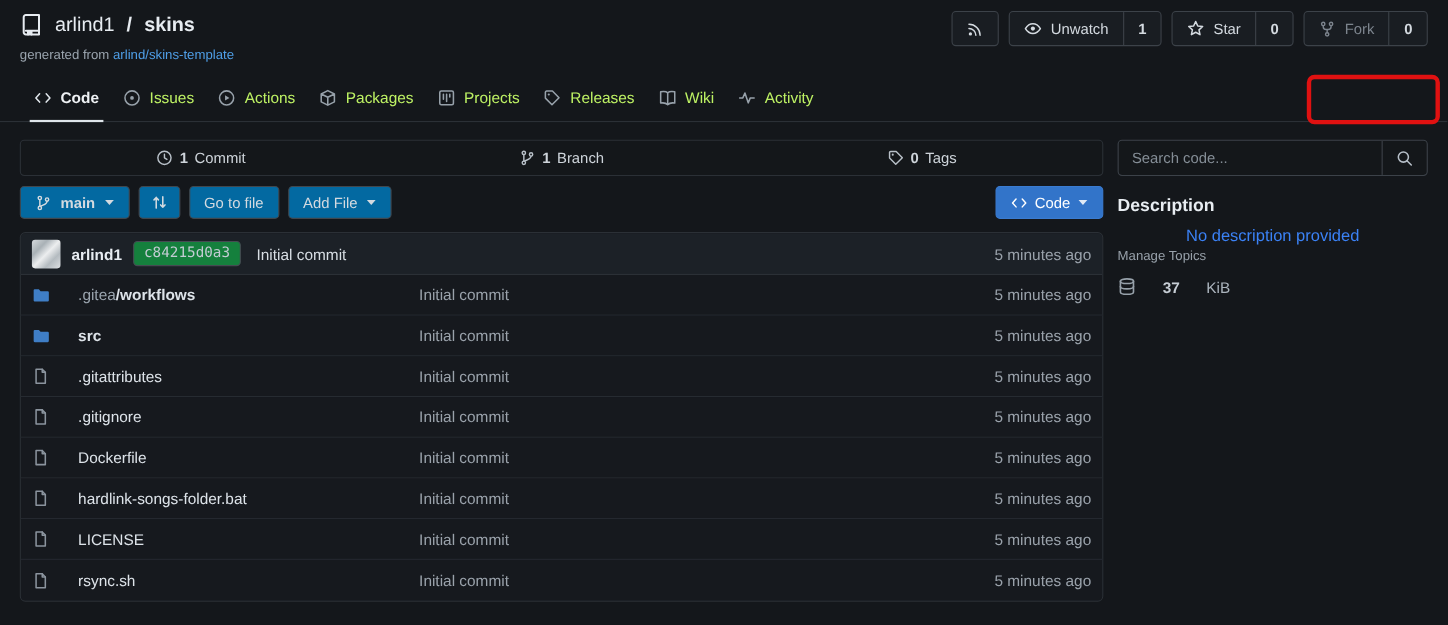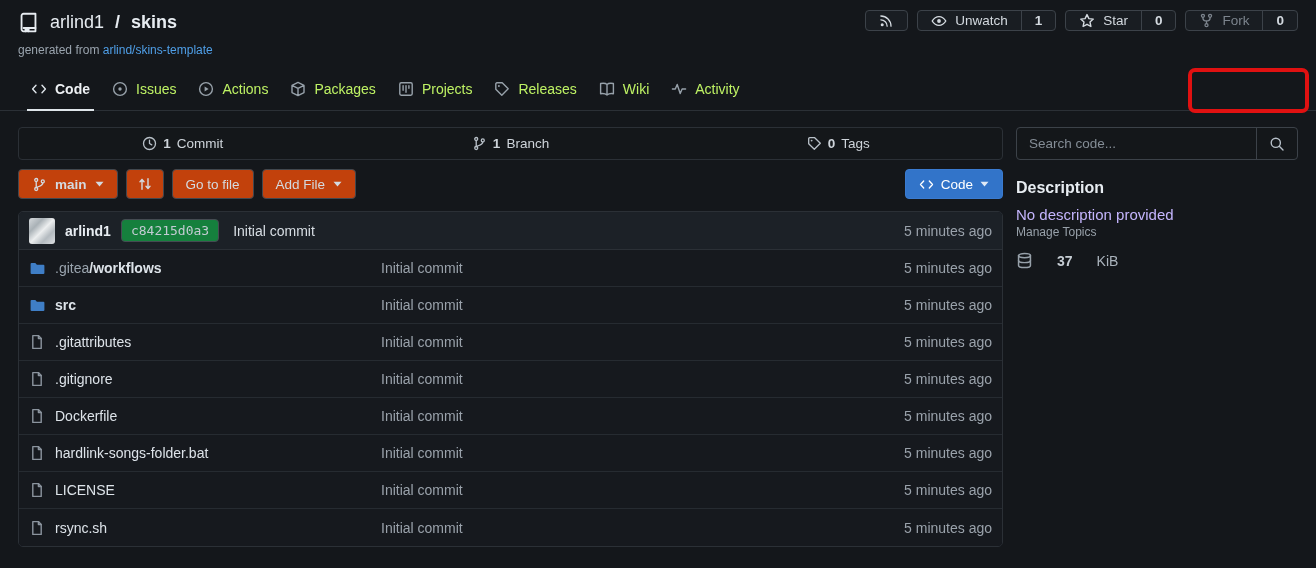--- a/index.html
+++ b/index.html
@@ -17,21 +17,21 @@
   
   .top { padding:12px 18px 0; position:relative; }
   .repo-title { display:flex; align-items:center; gap:11px; font-size:18px; color:#e7ecf1; }
   .repo-title .owner { font-weight:400; }
   .repo-title .slash { font-weight:700; }
   .repo-title .repo  { font-weight:700; }
   .gen { margin-top:10px; font-size:12px; color:#9aa4ae; }
   .gen a { color:#4f9fe8; text-decoration:none; cursor:pointer; }
 
   .top-actions { position:absolute; top:10px; right:18px; display:flex; gap:9px; }
-  .btn-group { display:flex; align-items:stretch; height:21px; border:1px solid #3c4249; border-radius:4px; background:#191d22; overflow:hidden; }
+  .btn-group { display:flex; align-items:stretch; height:32px; border:1px solid #3c4249; border-radius:4px; background:#191d22; overflow:hidden; }
   .seg { display:flex; align-items:center; gap:8px; padding:0 13px; font-size:13.5px; color:#d4dae0; cursor:pointer; }
   .seg + .seg { border-left:1px solid #3c4249; }
   .seg.count { font-weight:600; }
   .seg.disabled { color:#7c848d; }
 
   
   .tabbar { display:flex; align-items:stretch; margin-top:13px; padding-left:20px; border-bottom:1px solid #2b3036; }
   .tab { display:flex; align-items:center; gap:8px; padding:11px 11px 13px; font-size:14px; color:#bef264; position:relative; cursor:pointer; white-space:nowrap; }
   .tab .icon { color:#97a1aa; }
   .tab.active { color:#eef1f4; font-weight:700; }
@@ -45,55 +45,55 @@
   .main { display:flex; gap:13px; padding:16px 18px 0; align-items:flex-start; }
   .left { width:985px; flex:none; }
   .sidebar { width:282px; flex:none; }
 
   .stats { display:flex; height:33px; border:1px solid #2b3036; border-radius:4px; background:#14171a; }
   .stat { flex:1; display:flex; align-items:center; justify-content:center; gap:6px; font-size:13.5px; color:#ced4da; cursor:pointer; }
   .stat .num { font-weight:700; }
   .stat .icon { color:#b8c0c8; }
 
   .toolbar { display:flex; gap:8px; margin-top:9px; align-items:center; }
-  .tbtn { display:flex; align-items:center; gap:8px; height:30px; padding:0 13px; background:#c2410c; border:1px solid #41474e; border-radius:4px; font-size:13.5px; color:#d4dae0; cursor:pointer; }
+  .tbtn { display:flex; align-items:center; gap:8px; height:30px; padding:0 13px; background:#0369a1; border:1px solid #41474e; border-radius:4px; font-size:13.5px; color:#d4dae0; cursor:pointer; }
   .tbtn .bname { font-weight:700; }
   .tbtn.icononly { padding:0 10px; }
   .spacer { flex:1; }
   .code-btn { display:flex; align-items:center; gap:7px; height:30px; padding:0 13px; border-radius:4px; border:1px solid #3a7bd0; background:#3274c9; color:#fff; font-size:13.5px; cursor:pointer; }
   .caret { flex:none; }
 
   
   .filebox { margin-top:12px; border:1px solid #2b3036; border-radius:5px; overflow:hidden; background:#16191e; }
   .commitrow { display:flex; align-items:center; gap:10px; height:38px; padding:0 10px; background:#1c2127; border-bottom:1px solid #2b3036; font-size:14px; }
   .avatar { width:26px; height:26px; border-radius:3px; flex:none;
     background:linear-gradient(135deg,#d6dadd 0%,#a9b1b6 28%,#eceeef 50%,#b4bbc0 72%,#dcdfe2 100%); }
   .author { font-weight:700; color:#e8edf2; cursor:pointer; }
   .hash { font-family:"DejaVu Sans Mono","Liberation Mono",monospace; font-size:13px; color:#c3cbd3; background:#15803d; border:1px solid #454b52; border-radius:4px; padding:3px 9px; cursor:pointer; }
   .cmsg { margin-left:4px; color:#d8dee4; cursor:pointer; }
   .ctime { margin-left:auto; color:#9aa2ab; }
 
   .frow { display:flex; align-items:center; height:37px; padding:0 10px; background:#16191e; border-bottom:1px solid #262b31; font-size:14px; }
   .frow:last-child { border-bottom:none; }
   .fname { width:352px; flex:none; display:flex; align-items:center; gap:10px; }
-  .fname a { color:#dde3e9; text-decoration:none; cursor:pointer; }
+  .fname a { color:#dde3e9; text-decoration:none; cursor:pointer;margin-left:16px; }
   .frow.folder .fmain { font-weight:700; }
   .fprefix { color:#9aa4ae; }
   .fmsg { flex:1; color:#9aa2ab; cursor:pointer; }
   .ftime { color:#9aa2ab; }
   .folder-glyph { color:#3f7ec6; }
   .file-glyph { color:#8b949e; }
 
   
   .searchbox { display:flex; height:33px; border:1px solid #3c4249; border-radius:4px; background:#14171a; overflow:hidden; }
   .searchbox input { flex:1; min-width:0; background:transparent; border:none; outline:none; padding:0 12px; color:#cfd5db; font-size:13.5px; font-family:inherit; }
   .searchbox input::placeholder { color:#848d96; }
   .searchbtn { width:41px; flex:none; display:flex; align-items:center; justify-content:center; border-left:1px solid #3c4249; color:#b6bfc8; cursor:pointer; background:transparent; }
   .sb-title { margin-top:19px; font-size:16px; font-weight:700; color:#e8edf2; }
-  .sb-desc { margin-top:9px; font-size:15px; color:#c4b5fd; }
+  .sb-desc { margin-top:9px; font-size:15px; color:#3b82f6;text-align:center; }
   .sb-topics { margin-top:19px; font-size:12px; color:#98a1aa; cursor:pointer; }
   .sb-size { margin-top:13px; display:flex; align-items:center; gap:24px; color:#aab3bc; font-size:14px; }
   .sb-size .num { font-weight:700; color:#c6cdd4; }
   .sb-size .icon { color:#97a1aa; }
 </style>
 </head>
 <body>
 
 <div class="top">
   <div class="repo-title">

